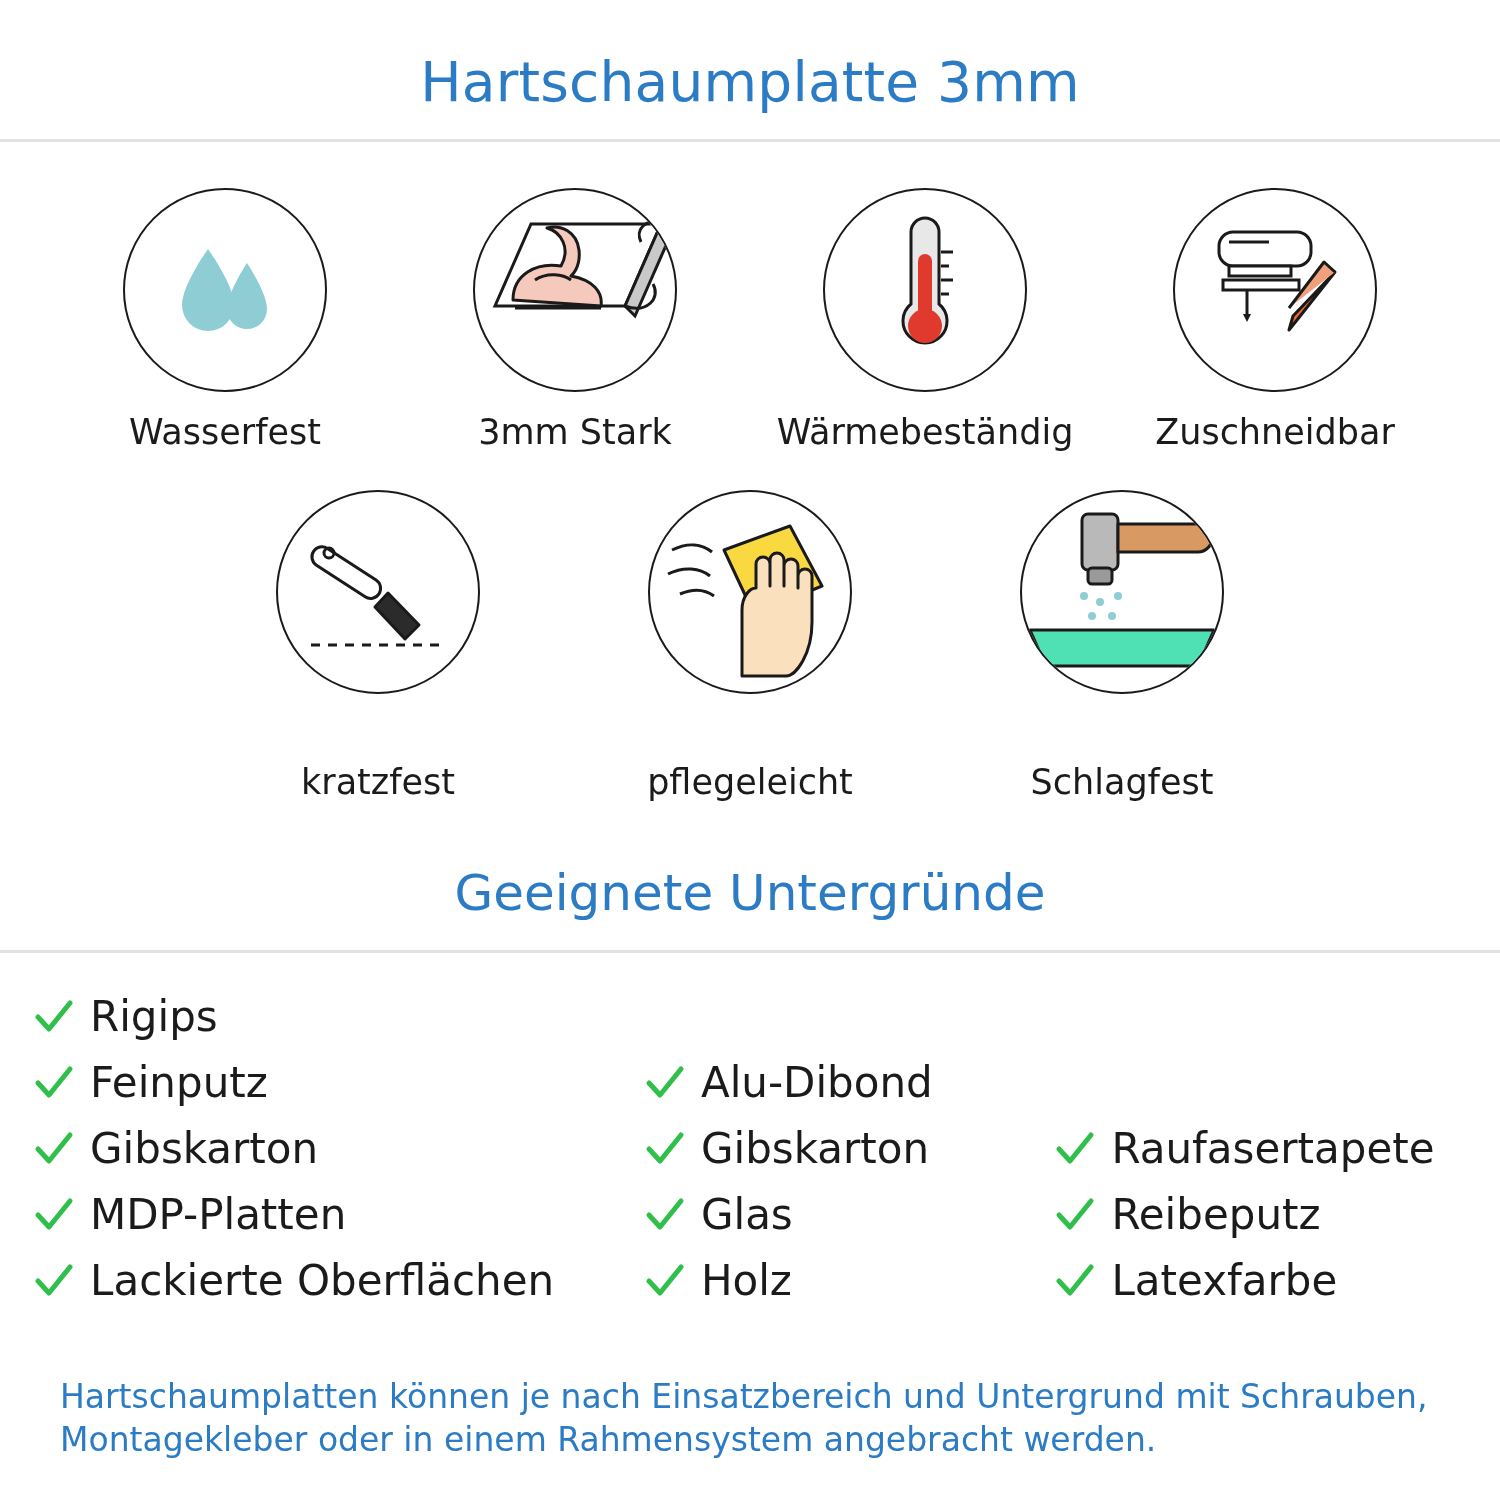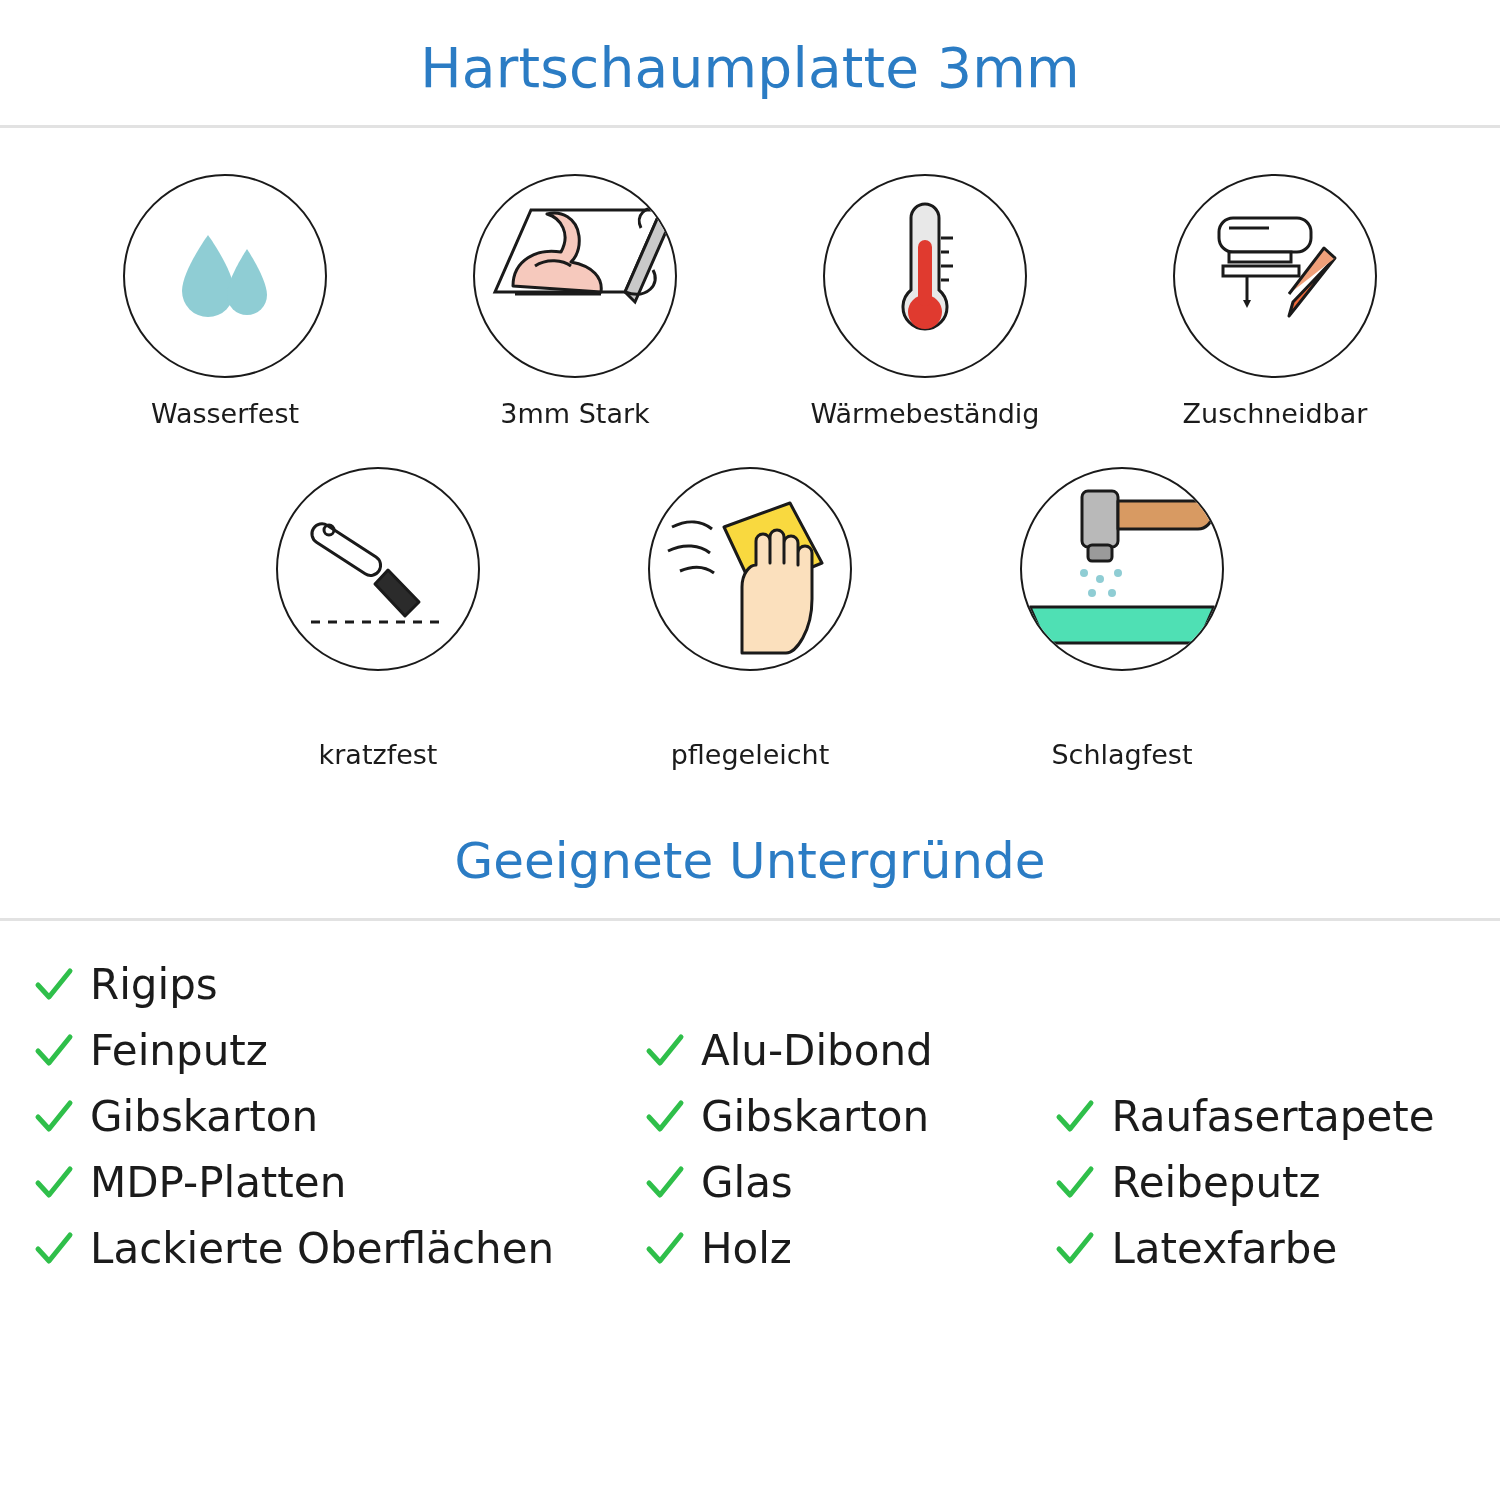--- a/index.html
+++ b/index.html
@@ -16,21 +16,21 @@
   }
   .page {
     position: relative;
     width: 1500px;
     height: 1500px;
     box-sizing: border-box;
   }
 
   
   .title-block {
-    padding-top: 38px;
+    padding-top: 52px;
     text-align: center;
   }
   .main-title {
     font-size: 55px;
     color: #2b7cc4;
     letter-spacing: 0.2px;
     line-height: 1.1;
     font-weight: 400;
   }
   .rule {
@@ -64,21 +64,21 @@
     border: 2.5px solid #1a1a1a;
     display: flex;
     align-items: center;
     justify-content: center;
     overflow: hidden;
     background: #fff;
     position: relative;
   }
   .feature-label {
     margin-top: 20px;
-    font-size: 27px;
+    font-size: 35px;
     color: #1b1b1b;
     text-align: center;
     line-height: 1.15;
     white-space: nowrap;
   }
 
   
   .sub-title-block {
     text-align: center;
     margin-top: 62px;
@@ -371,14 +371,15 @@
       <div class="sub-item">
         <svg class="check" viewBox="0 0 40 40">
             <path d="M4 20 L15 32 L36 6" fill="none" stroke="#2fbf4a" stroke-width="5" stroke-linecap="round" stroke-linejoin="round"></path>
           </svg>
         <span class="sub-label">Latexfarbe</span>
       </div>
     </div>
 
   </div>
 
+  <div class="footnote">Hartschaumplatten können je nach Einsatzbereich und Untergrund mit Schrauben, Montagekleber oder in einem Rahmensystem angebracht werden.</div>
 
 </div>
 
 </body></html>

